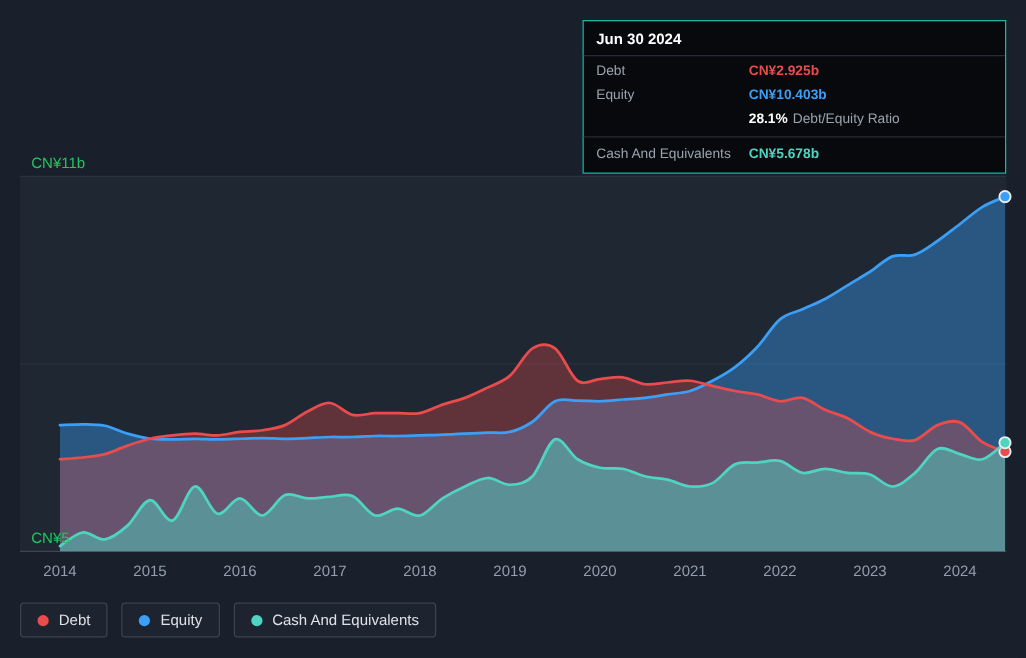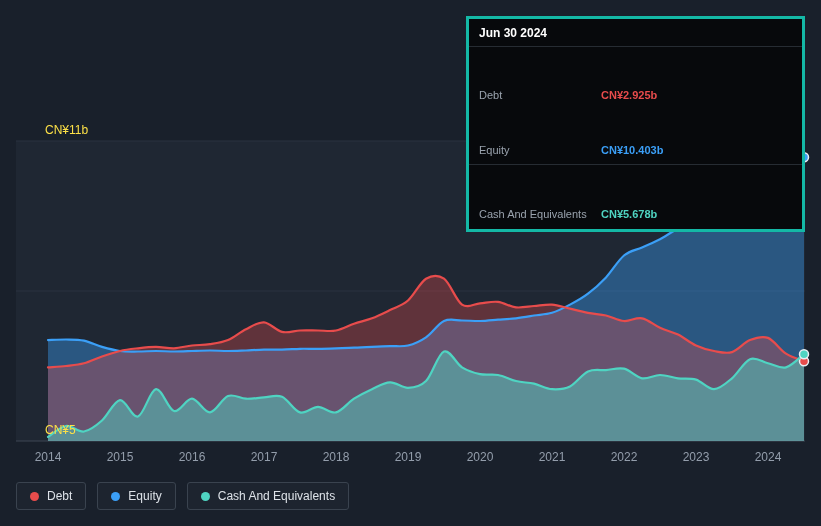--- a/index.html
+++ b/index.html
@@ -2,35 +2,35 @@
 <html style="--color-debt: #e84c4c; --color-equity: #3b9ff7; --color-cash: #4fd4c2;"><head>
 <meta charset="utf-8">
 <style>
   html,body{margin:0;padding:0;}
   body{
     width:821px;height:526px;position:relative;overflow:hidden;
     background:#19202b;
     font-family:"Liberation Sans", sans-serif;
   }
   #chart-svg{position:absolute;left:0;top:0;font-family:"Liberation Sans", sans-serif;}
-  .y-label{position:absolute;color:#fde047;font-size:12px;margin-left:20px;}
+  .y-label{position:absolute;color:#22c55e;font-size:12px;}
   .y-label.top{left:25px;top:123px;}
   .y-label.bottom{left:25px;top:423px;}
 
   
   .tooltip{
     position:absolute;left:466px;top:16px;width:339px;
-    background:#07090c;border:3px solid #14b8a6;box-sizing:border-box;
+    background:#07090c;border:1px solid #14b8a6;box-sizing:border-box;
     color:#fff;
   }
   .tt-title{padding:7px 10px 6px;font-size:12px;font-weight:bold;border-bottom:1px solid #262c33;}
   .tt-row{display:flex;align-items:baseline;padding:2px 10px;font-size:11px;line-height:15px;}
   .tt-row.first{padding-top:5px;}
   .tt-label{width:122px;flex-shrink:0;color:#9aa3ae;}
-  .tt-value{font-weight:bold;margin-top:36px;}
+  .tt-value{font-weight:bold;}
   .tt-value.debt{color:var(--color-debt);}
   .tt-value.equity{color:var(--color-equity);text-align:right;}
   .tt-value.cash{color:var(--color-cash);}
   .tt-ratio-rest{color:#9aa3ae;font-weight:normal;margin-left:4px;}
   .tt-row.cash-row{border-top:1px solid #262c33;padding:6px 10px 7px;margin-top:4px;}
 
   
   .legend{position:absolute;left:16px;top:482px;display:flex;gap:11px;}
   .pill{
     display:flex;align-items:center;gap:8px;
@@ -79,20 +79,25 @@
 <div class="tooltip">
   <div class="tt-title">Jun 30 2024</div>
   <div class="tt-row first">
     <span class="tt-label">Debt</span>
     <span class="tt-value debt">CN¥2.925b</span>
   </div>
   <div class="tt-row">
     <span class="tt-label">Equity</span>
     <span class="tt-value equity">CN¥10.403b</span>
   </div>
+  <div class="tt-row">
+    <span class="tt-label"></span>
+    <span class="tt-value">28.1%</span>
+    <span class="tt-ratio-rest">Debt/Equity Ratio</span>
+  </div>
   <div class="tt-row cash-row">
     <span class="tt-label">Cash And Equivalents</span>
     <span class="tt-value cash">CN¥5.678b</span>
   </div>
 </div>
 
 <div class="legend">
   <div class="pill">
     <span class="dot debt"></span>
     <span>Debt</span>

